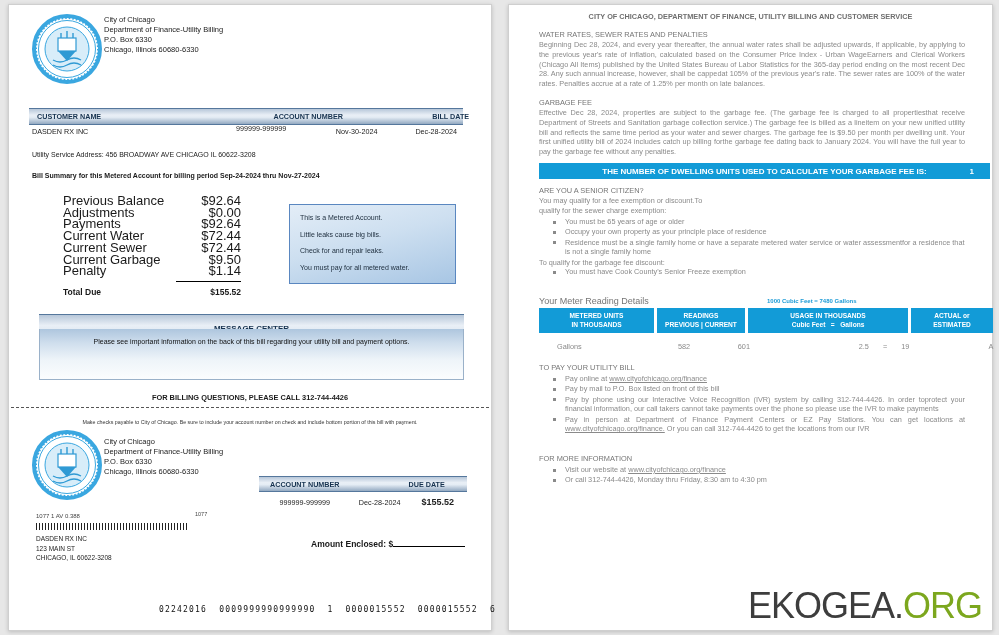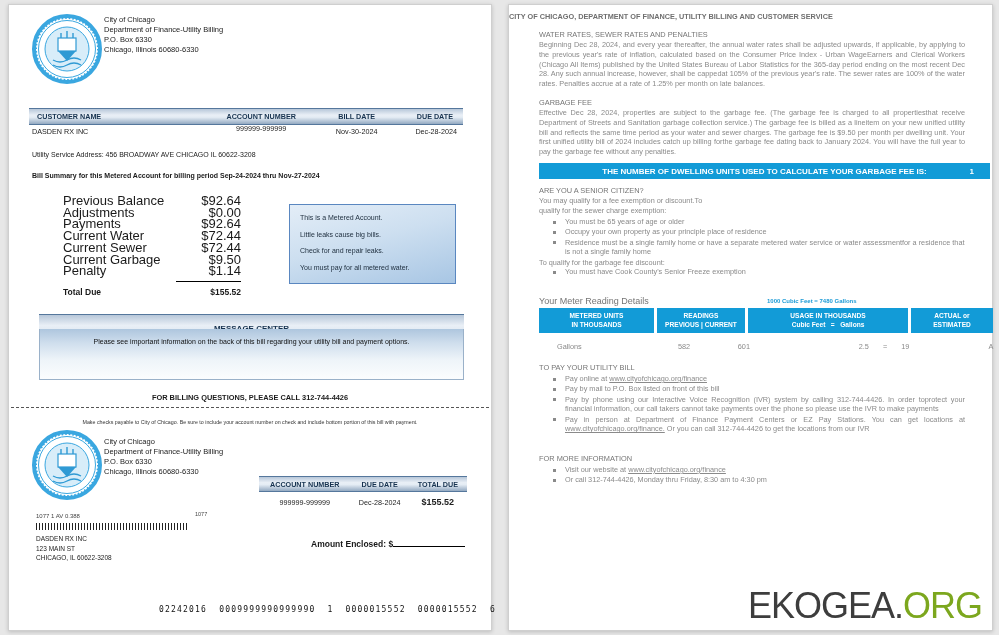--- a/index.html
+++ b/index.html
@@ -19,21 +19,21 @@
   #page-left{left:8px;top:4px;width:484px;height:627px;}
   #page-right{left:508px;top:4px;width:485px;height:627px;}
 
   
   .seal{position:absolute;width:72px;height:72px;}
   .sender{font-size:7.5px;line-height:10px;color:#222;}
   .grad-bar{
     background:linear-gradient(180deg,#b7c7d9 0%,#e9eff6 40%,#e4ecf4 55%,#93a9c1 100%);
     border-top:1px solid #55779c;border-bottom:1px solid #55779c;
     color:#16324f;font-weight:bold;font-size:7.2px;
-    display:grid;align-items:center;box-sizing:border-box;
+    display:grid;align-items:center;box-sizing:border-box;gap:47px;
   }
   .acct-grid{grid-template-columns:40% 27% 17% 16%;}
   .acct-grid .c1{padding-left:8px;text-align:left;}
   .acct-grid .c2,.acct-grid .c3{text-align:center;}
   .acct-grid .c4{text-align:right;padding-right:10px;}
   .acct-vals{font-size:7.2px;color:#222;}
   .summary-row{display:flex;justify-content:space-between;font-size:13px;line-height:11.7px;}
   .metered-box{
     background:linear-gradient(165deg,#e3edf7 0%,#cddff0 45%,#a8c6e4 100%);
     border:1px solid #5a87c0;box-sizing:border-box;
@@ -54,21 +54,21 @@
     height:7px;
     background:repeating-linear-gradient(90deg,#222 0 1px,transparent 1px 3px);
   }
   .recipient{font-size:6.5px;line-height:9.5px;color:#222;}
   .mail-code{font-size:6px;color:#444;}
   .ocr{font-family:"DejaVu Sans Mono",monospace;font-size:8px;letter-spacing:1.2px;white-space:pre;color:#111;}
   .amt{font-size:8.5px;font-weight:bold;}
   .amt-line{display:inline-block;width:72px;border-bottom:1px solid #000;height:8px;}
 
   
-  .r-title{width:100%;font-size:7.3px;font-weight:bold;color:#6f6f6f;}
+  .r-title{width:100%;text-align:center;font-size:7.3px;font-weight:bold;color:#6f6f6f;}
   .r-head{font-size:7.4px;font-weight:normal;color:#757575;}
   .r-para{font-size:7.3px;line-height:9.8px;color:#8a8a8a;text-align:justify;}
   .r-line{font-size:7.3px;line-height:9.8px;color:#8a8a8a;}
   .blue-banner{
     background:#129bd7;color:#fff;font-weight:bold;font-size:8px;
     display:flex;align-items:center;justify-content:center;position:absolute;
   }
   .banner-val{position:absolute;right:16px;top:0;height:100%;display:flex;align-items:center;font-weight:bold;}
   .meter-grid{display:grid;grid-template-columns:115px 88px 160px 82px;column-gap:3px;position:absolute;}
   .meter-cell{background:#129bd7;color:#fff;font-weight:bold;font-size:6.6px;line-height:8.6px;

